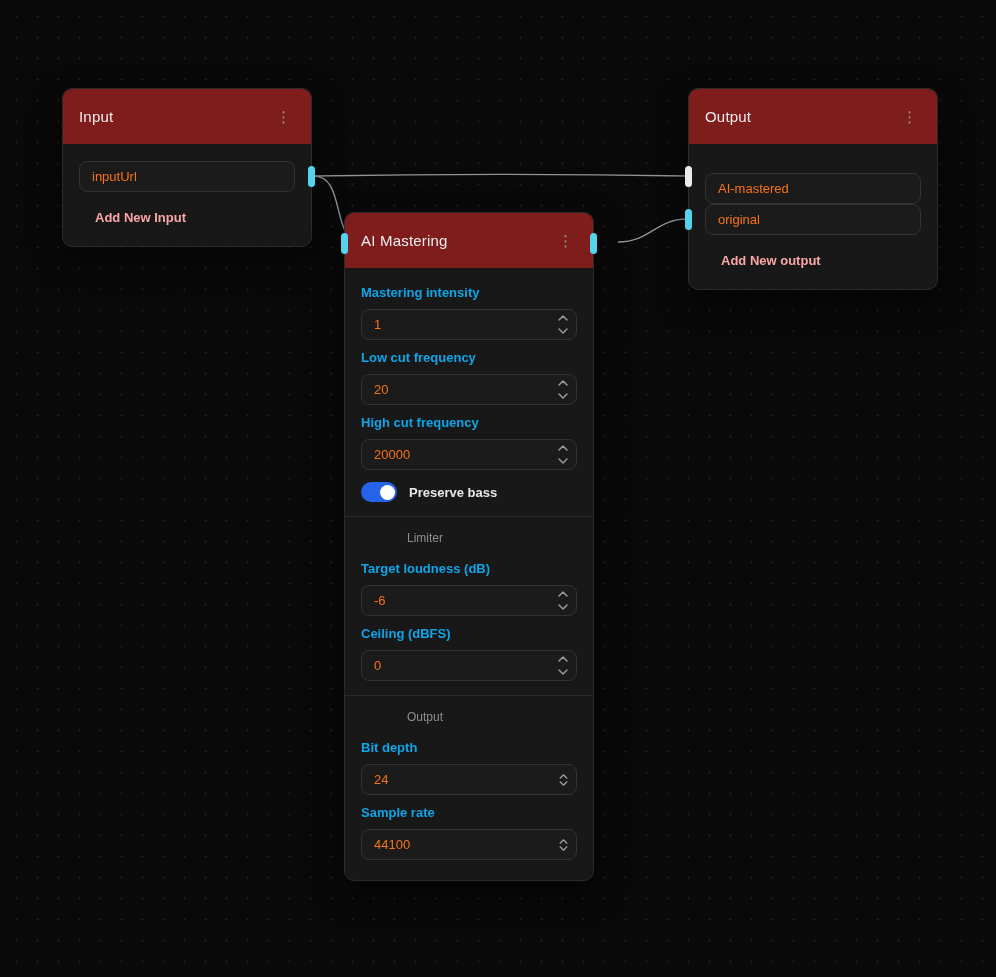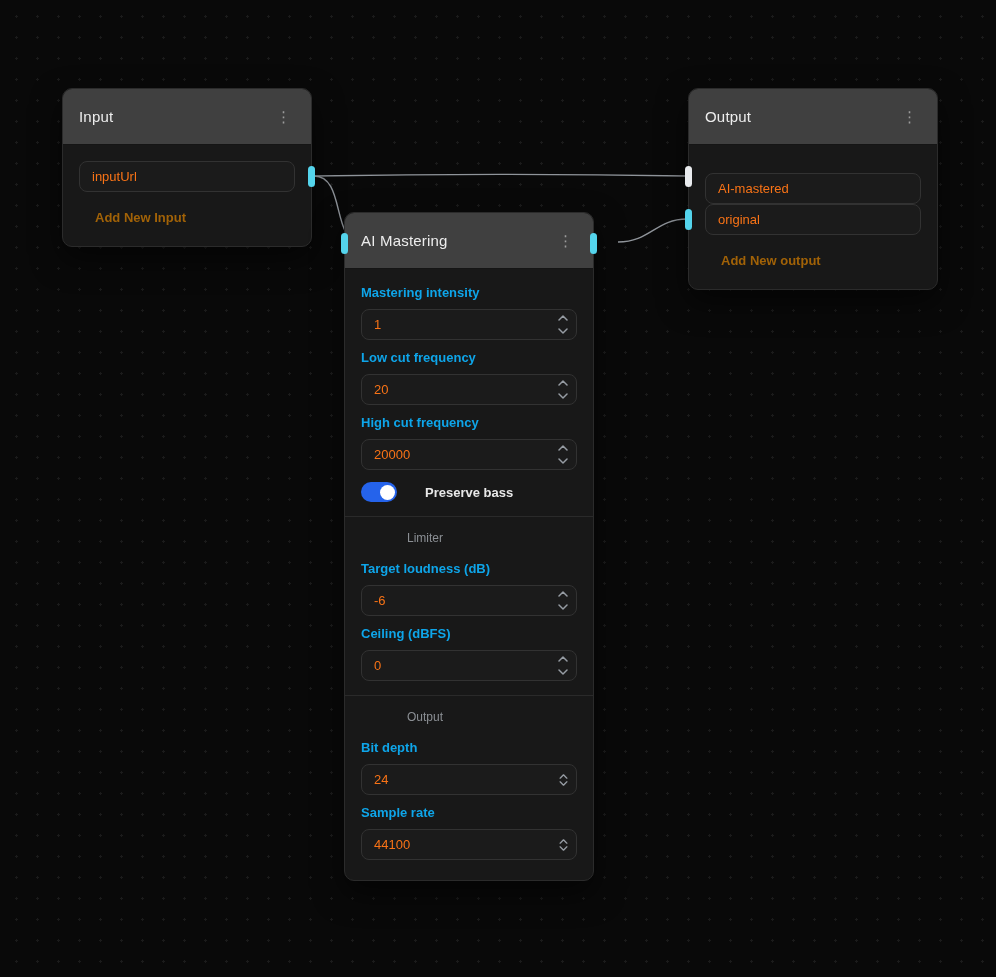--- a/index.html
+++ b/index.html
@@ -24,21 +24,21 @@
     position: absolute; z-index: 2;
     width: 250px;
     background: #181818;
     border: 1px solid #2b2b2b;
     border-radius: 10px;
     box-shadow: 0 12px 30px rgba(0,0,0,.55);
   }
   .node-header {
     display: flex; align-items: center; justify-content: space-between;
     height: 56px; padding: 0 14px 0 16px;
-    background: #404040;
+    background: #7f1d1d;
     border-bottom: 1px solid #151515;
     border-radius: 9px 9px 0 0;
     cursor: grab;
   }
   .node-title { font-size: 15px; font-weight: 500; color: #ededed; letter-spacing: .2px; }
   .kebab {
     color: #9c9c9c; font-size: 15px; line-height: 1;
     padding: 4px 6px; border-radius: 4px; cursor: pointer; user-select: none;
   }
   .node-body { padding: 16px 16px 20px; }
@@ -75,26 +75,26 @@
   }
   .spin-up { top: 3px; } .spin-down { bottom: 3px; }
   .unfold {
     position: absolute; right: 9px; top: 50%; transform: translateY(-50%);
     display: flex; flex-direction: column; gap: 2px; align-items: center;
     pointer-events: none;
   }
 
   .add-link {
     display: inline-block; margin: 18px 0 0 16px;
-    color: #a16207; font-size: 13px; font-weight: 600;
+    color: #fca5a5; font-size: 13px; font-weight: 600;
     cursor: pointer; text-decoration: none;
   }
 
   
-  .toggle-row { display: flex; align-items: center; gap: 28px; margin-top: 12px; height: 20px; }
+  .toggle-row { display: flex; align-items: center; gap: 12px; margin-top: 12px; height: 20px; }
   .toggle {
     position: relative; width: 36px; height: 20px; flex: 0 0 36px;
     background: #2563eb; border-radius: 10px; cursor: pointer;
   }
   .toggle .knob {
     position: absolute; top: 2.5px; right: 2.5px;
     width: 15px; height: 15px; border-radius: 50%;
     background: #ffffff;
   }
   .toggle-label { font-size: 13px; font-weight: 600; color: #e8e8e8; }

